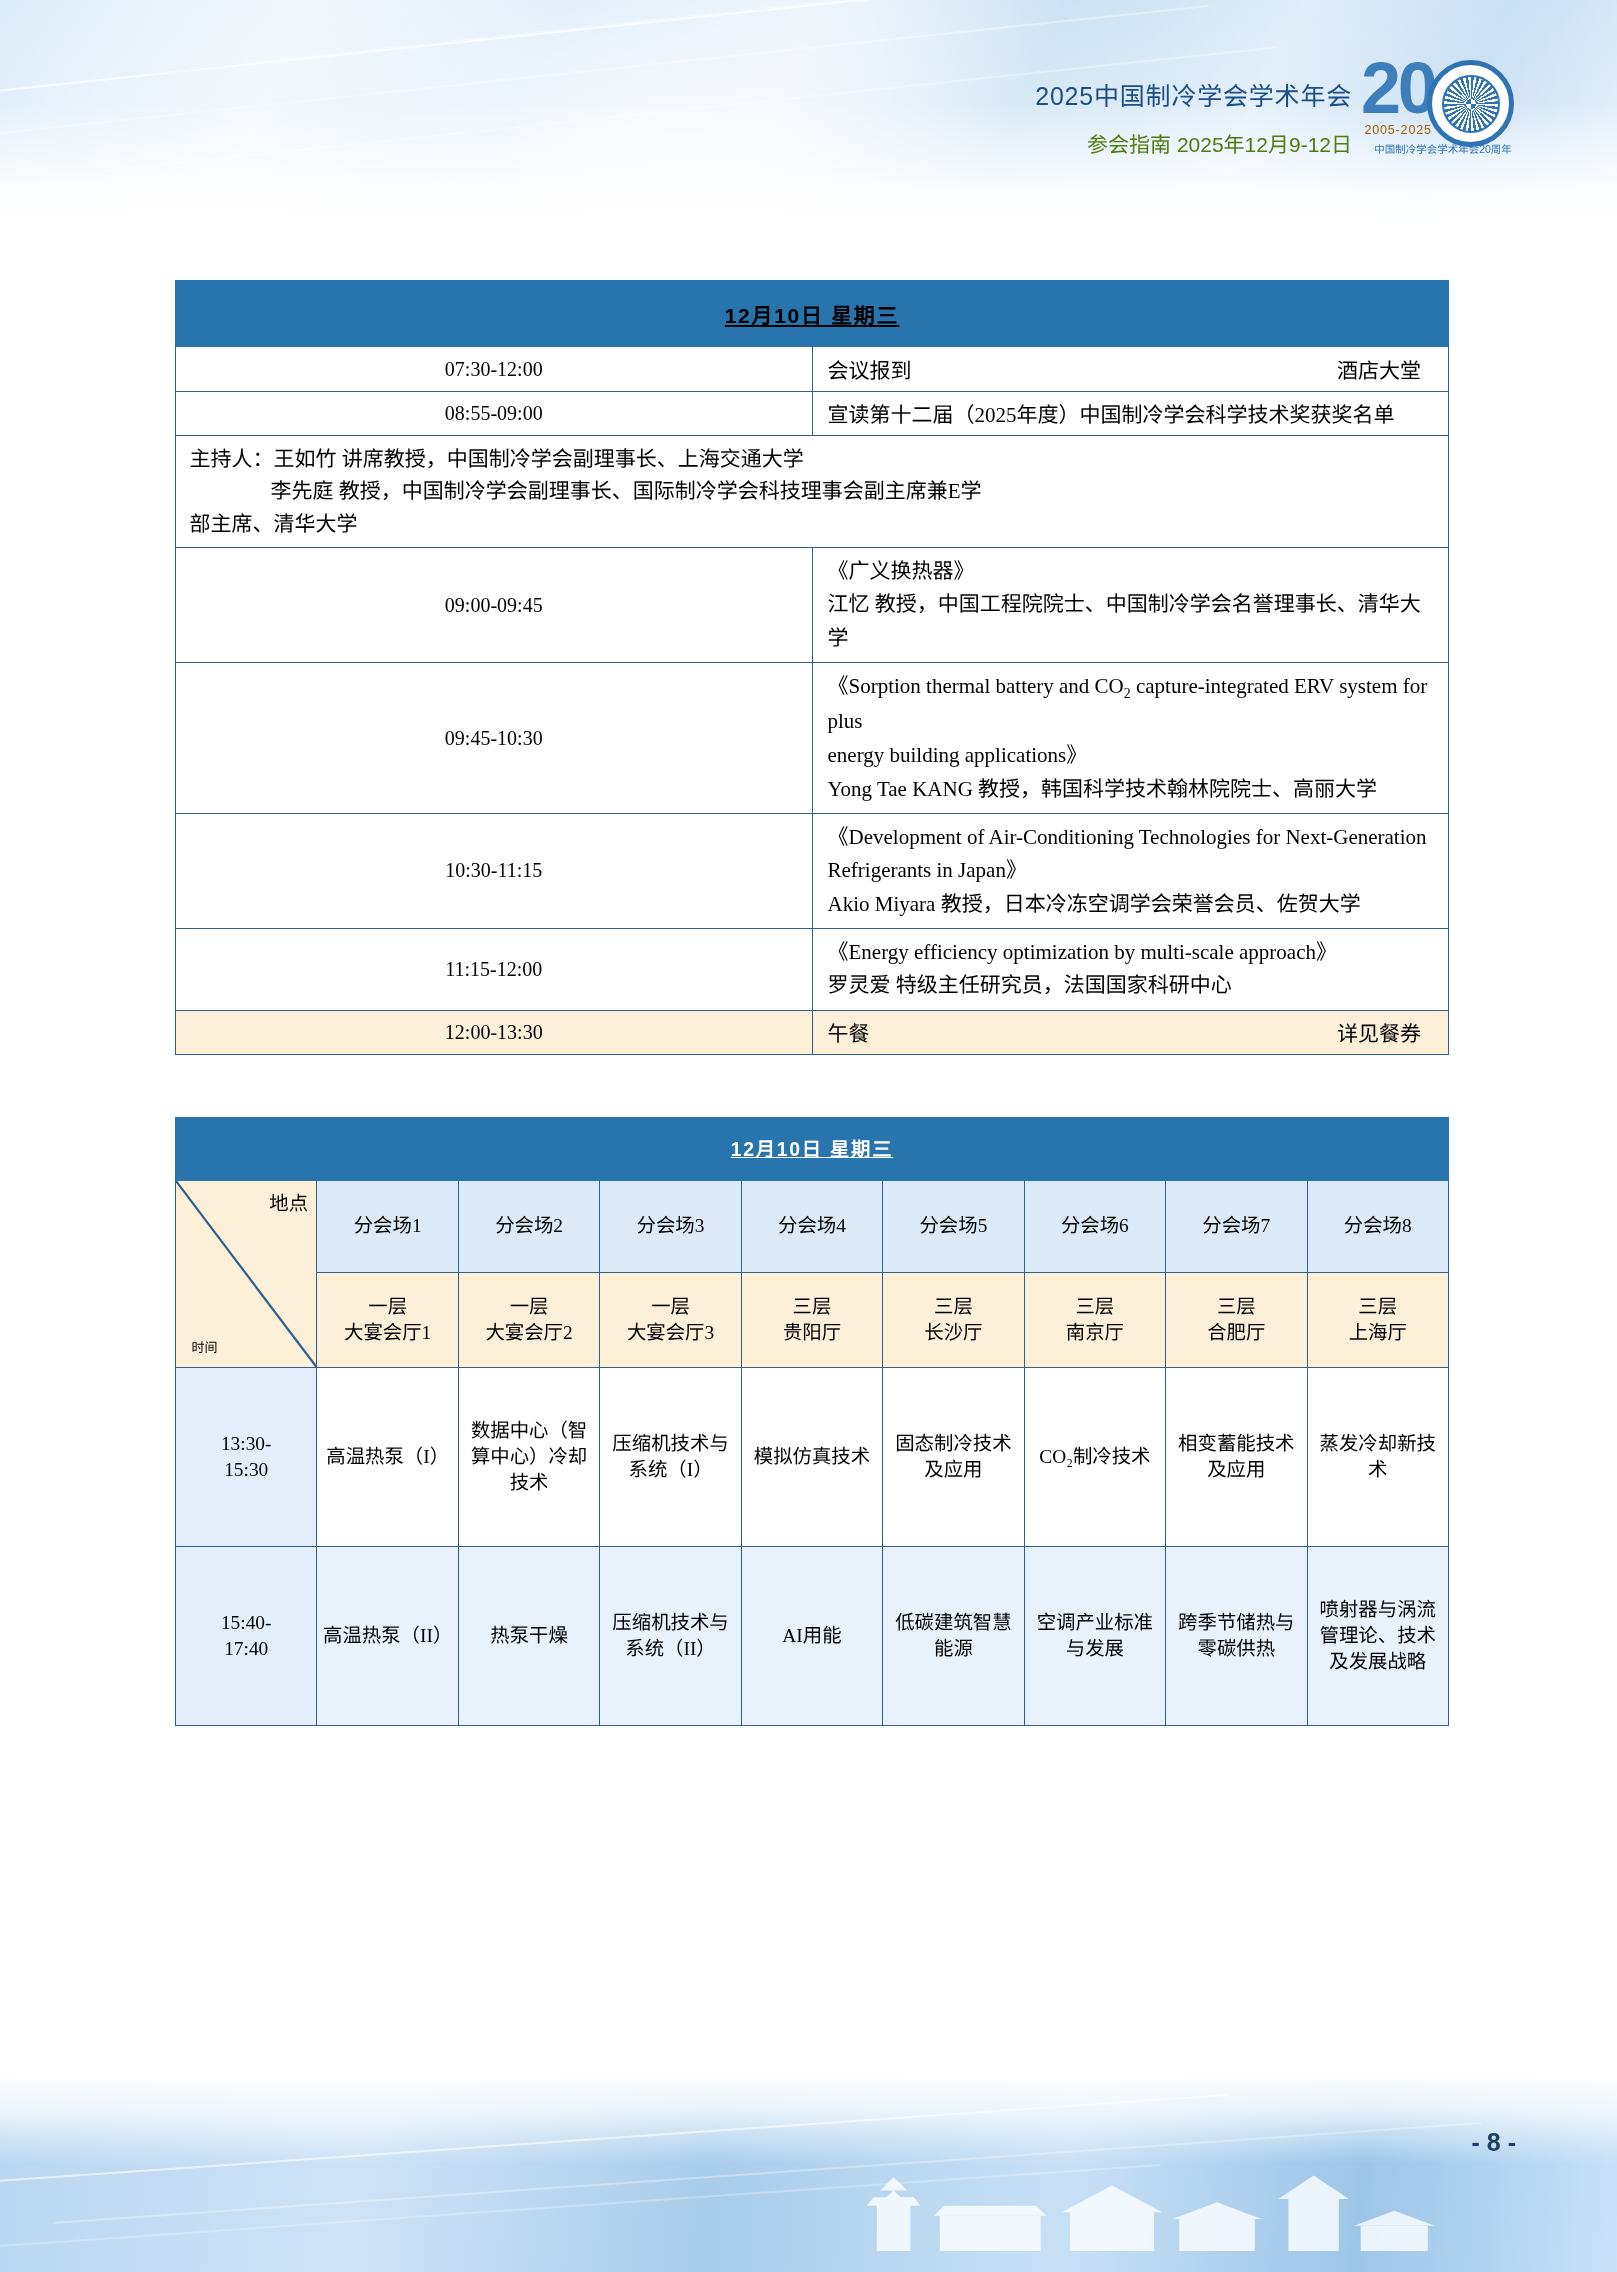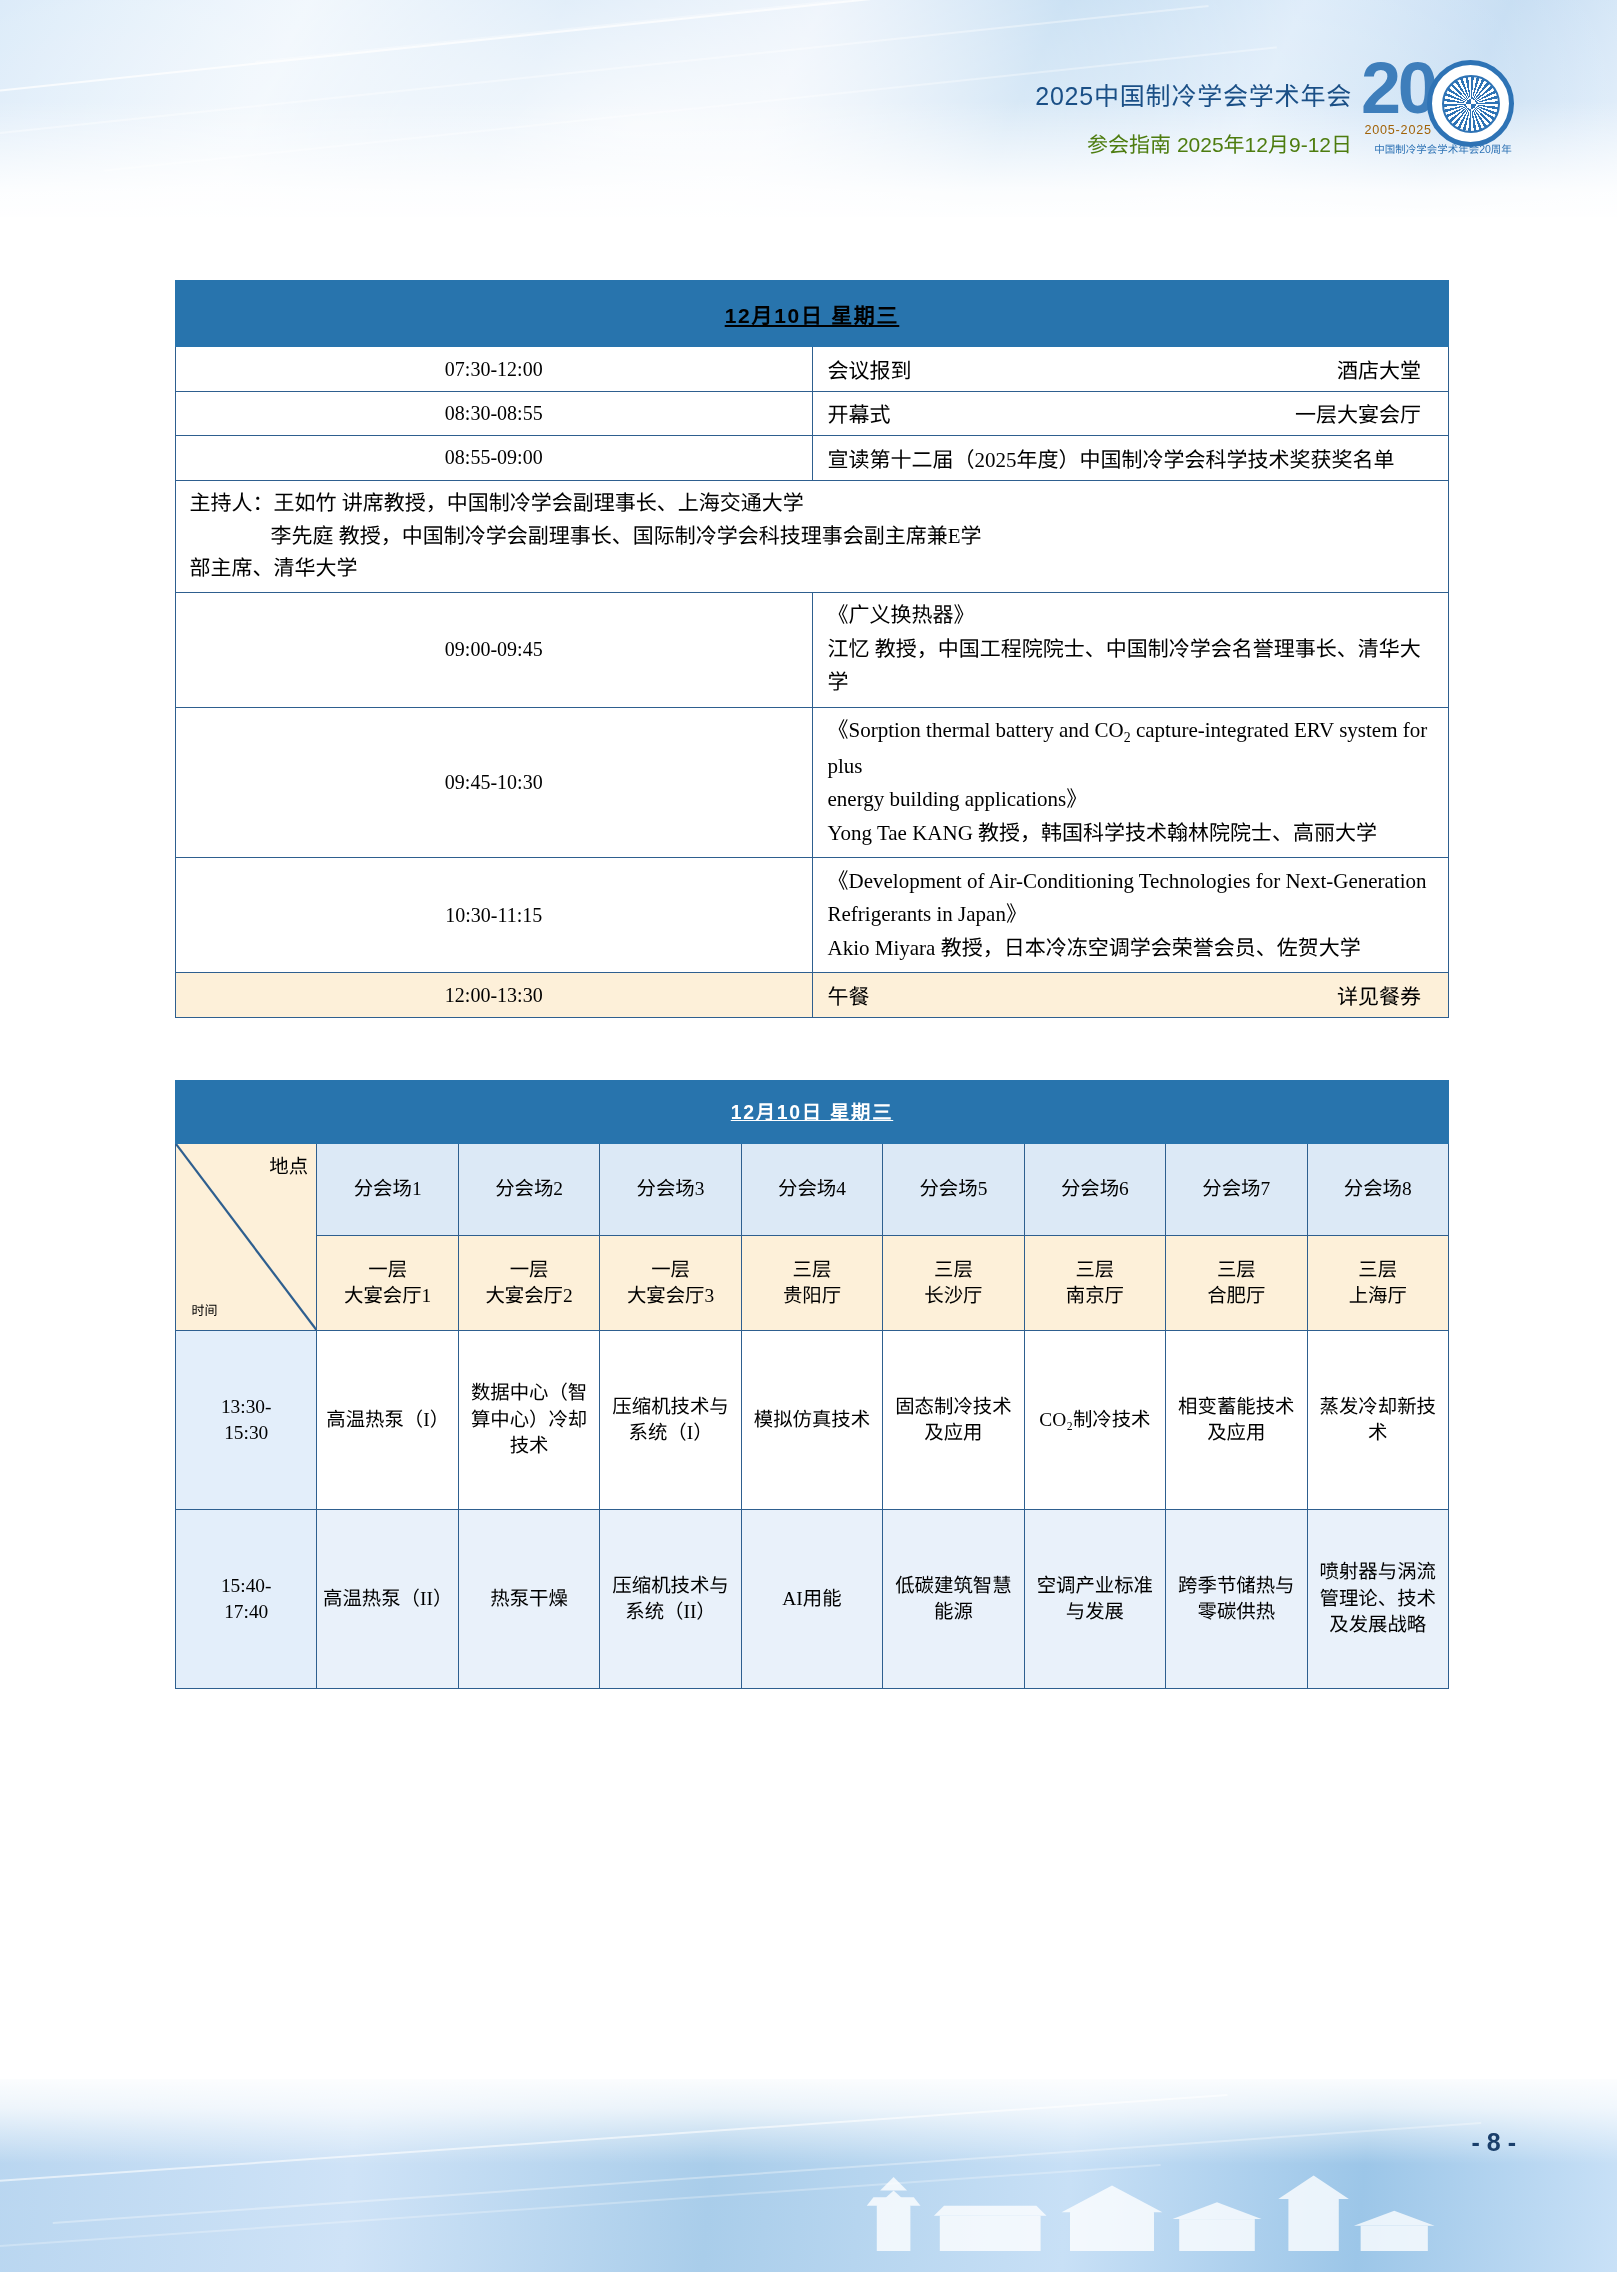--- a/index.html
+++ b/index.html
@@ -187,27 +187,20 @@
       <td class="day-head" colspan="2">12月10日  星期三</td>
     </tr>
     <tr>
       <td class="time">07:30-12:00</td>
       <td class="ev">
         <span>会议报到</span>
         <span class="place">酒店大堂</span>
       </td>
     </tr>
     <tr>
-      <td class="time">08:30-08:55</td>
-      <td class="ev">
-        <span>开幕式</span>
-        <span class="place">一层大宴会厅</span>
-      </td>
-    </tr>
-    <tr>
       <td class="time">08:55-09:00</td>
       <td class="ev">
         <span>宣读第十二届（2025年度）中国制冷学会科学技术奖获奖名单</span>
       </td>
     </tr>
     <tr>
       <td class="host" colspan="2">
         <span class="indent2">主持人：王如竹  讲席教授，中国制冷学会副理事长、上海交通大学</span>
         <span class="indent">李先庭  教授，中国制冷学会副理事长、国际制冷学会科技理事会副主席兼E学</span>
         <span class="indent2">部主席、清华大学</span>
@@ -233,20 +226,27 @@
 
     <tr>
       <td class="time">10:30-11:15</td>
       <td class="sess ev">
         <div>《Development of Air-Conditioning Technologies for Next-Generation</div>
         <div>Refrigerants in Japan》</div>
         <div>Akio Miyara  教授，日本冷冻空调学会荣誉会员、佐贺大学</div>
       </td>
     </tr>
 
+    <tr>
+      <td class="time">11:15-12:00</td>
+      <td class="sess ev">
+        <div>《Energy efficiency optimization by multi-scale approach》</div>
+        <div>罗灵爱  特级主任研究员，法国国家科研中心</div>
+      </td>
+    </tr>
 
     <tr class="lunch">
       <td class="time">12:00-13:30</td>
       <td class="ev">
         <span>午餐</span>
         <span class="place">详见餐券</span>
       </td>
     </tr>
   </tbody>
     </table>

